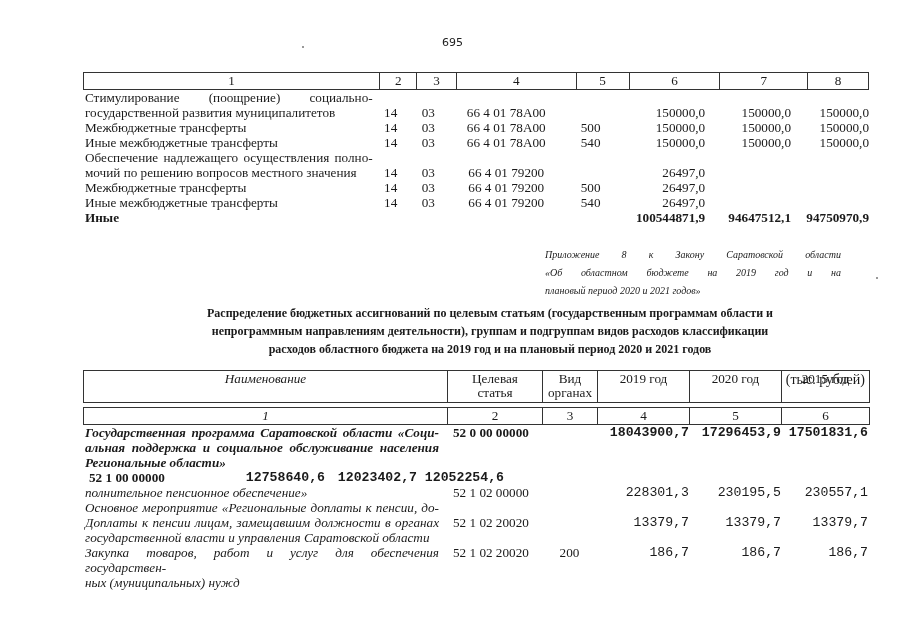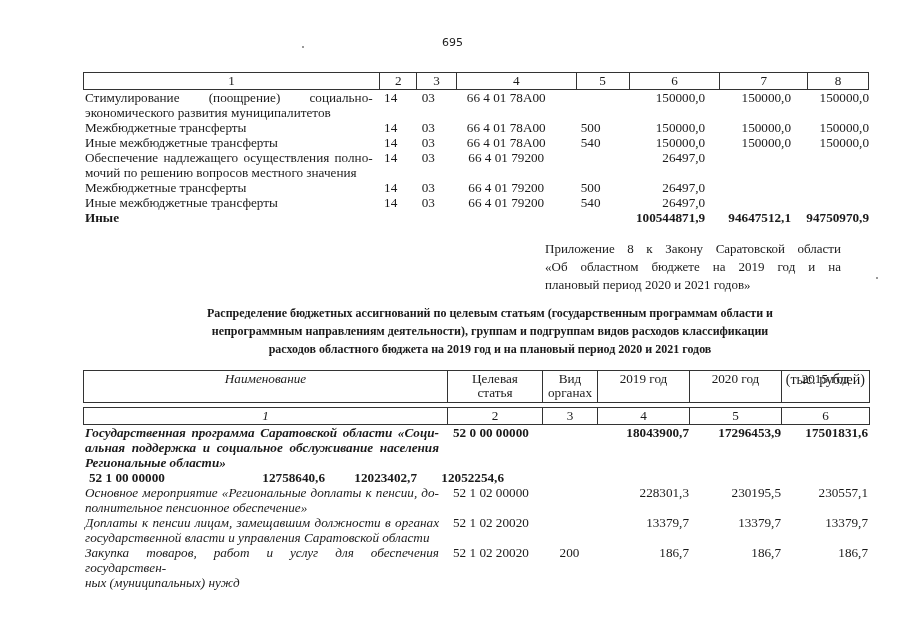--- a/index.html
+++ b/index.html
@@ -11,30 +11,30 @@
   .speck { width: 2px; height: 2px; background: #999; }
 
   
   .t1 { left: 83px; top: 72px; width: 786px; font-size: 13.2px; }
   .t1 .hdr { display: flex; border: 1px solid #333; height: 16px; line-height: 16px; }
   .t1 .hdr > div { text-align: center; border-right: 1px solid #333; box-sizing: border-box; }
   .t1 .hdr > div:last-child { border-right: none; }
   .t1 .c1 { width: 297px; } .t1 .c2 { width: 37px; } .t1 .c3 { width: 40px; }
   .t1 .c4 { width: 120px; } .t1 .c5 { width: 53px; } .t1 .c6 { width: 91px; }
   .t1 .c7 { width: 88px; } .t1 .c8 { width: 60px; }
-  .t1 .row { display: flex; line-height: 15px; }
+  .t1 .row { display: flex; align-items: flex-end; line-height: 15px; }
   .t1 .row > div { box-sizing: border-box; }
   .t1 .row .c1 { padding-left: 2px; text-align: justify; text-align-last: left; }
   .t1 .row .c2, .t1 .row .c3, .t1 .row .c5 { text-align: center; }
   .t1 .row .c4 { text-align: center; }
   .t1 .row .c6, .t1 .row .c7, .t1 .row .c8 { text-align: right; }
   .t1 .row .c8 { width: 80px; }
   .bold { font-weight: bold; }
 
-  .appendix { left: 545px; top: 240px; width: 296px; font-size: 13px; line-height: 18px; }
+  .appendix { left: 545px; top: 246px; width: 296px; font-size: 10px; line-height: 18px; font-style: italic; }
   .appendix div { text-align: justify; }
   .appendix .just { text-align-last: justify; }
 
   .title { left: 100px; top: 304px; width: 780px; text-align: center; font-weight: bold;
            font-size: 12px; line-height: 18px; }
   .units { right: 40px; top: 372px; font-size: 14px; }
 
   
   .t2 { left: 83px; top: 370px; width: 787px; font-size: 13.2px; }
   .t2 .hdr { display: flex; border: 1px solid #333; height: 31px; }
@@ -43,21 +43,21 @@
   .t2 .idx { display: flex; border: 1px solid #333; height: 16px; line-height: 16px; margin-top: 4px; }
   .t2 .idx > div { border-right: 1px solid #333; box-sizing: border-box; text-align: center; }
   .t2 .idx > div:last-child { border-right: none; }
   .t2 .k1 { width: 364px; font-style: italic; } .t2 .k2 { width: 95px; } .t2 .k3 { width: 55px; }
   .t2 .k4 { width: 92px; } .t2 .k5 { width: 92px; } .t2 .k6 { width: 87px; }
   .t2 .row { display: flex; line-height: 15px; }
   .t2 .row > div { box-sizing: border-box; }
   .t2 .row .k1 { padding-left: 2px; padding-right: 8px; text-align: justify; }
   .t2 .row .k2 { padding-left: 6px; }
   .t2 .row .k3 { text-align: center; }
-  .t2 .row .k4, .t2 .row .k5, .t2 .row .k6 { text-align: right; }
+  .t2 .row .k4, .t2 .row .k5, .t2 .row .k6 { text-align: right; font-family: Liberation Mono, monospace; }
   .t2 .row .k1 .ln { display: block; text-align: justify; text-align-last: justify; }
   .t2 .row .k1 .ln.last { text-align-last: left; }
 </style>
 </head>
 <body>
 
 <div class="abs page-num">695</div>
 <div class="abs speck" style="left:302px;top:46px;"></div>
 <div class="abs speck" style="left:876px;top:277px;"></div>
 
@@ -69,21 +69,21 @@
     <div class="c4">4</div>
     <div class="c5">5</div>
     <div class="c6">6</div>
     <div class="c7">7</div>
     <div class="c8" style="width:60px">8</div>
   </div>
   <div id="t1-body">
       <div class="row">
         <div class="c1">
           <div style="text-align: justify; text-align-last: justify;">Стимулирование (поощрение) социально-</div>
-          <div>экономического развития муниципалитетов</div>
+          <div>государственной развития муниципалитетов</div>
         </div>
         <div class="c2">14</div>
         <div class="c3">03</div>
         <div class="c4">66 4 01 78А00</div>
         <div class="c5"></div>
         <div class="c6">150000,0</div>
         <div class="c7">150000,0</div>
         <div class="c8">150000,0</div>
       </div>
       <div class="row">
@@ -214,22 +214,22 @@
       </div>
       <div class="row bold">
         <div class="k2">52 1 00 00000</div>
         <div class="k3"></div>
         <div class="k4">12758640,6</div>
         <div class="k5">12023402,7</div>
         <div class="k6">12052254,6</div>
       </div>
       <div class="row">
         <div class="k1">
+          <span class="ln last">полнительное пенсионное обеспечение»</span>
           <span class="ln">Основное мероприятие «Региональные доплаты к пенсии, до-</span>
-          <span class="ln last">полнительное пенсионное обеспечение»</span>
         </div>
         <div class="k2">52 1 02 00000</div>
         <div class="k3"></div>
         <div class="k4">228301,3</div>
         <div class="k5">230195,5</div>
         <div class="k6">230557,1</div>
       </div>
       <div class="row">
         <div class="k1">
           <span class="ln">Доплаты к пенсии лицам, замещавшим должности в органах</span>

